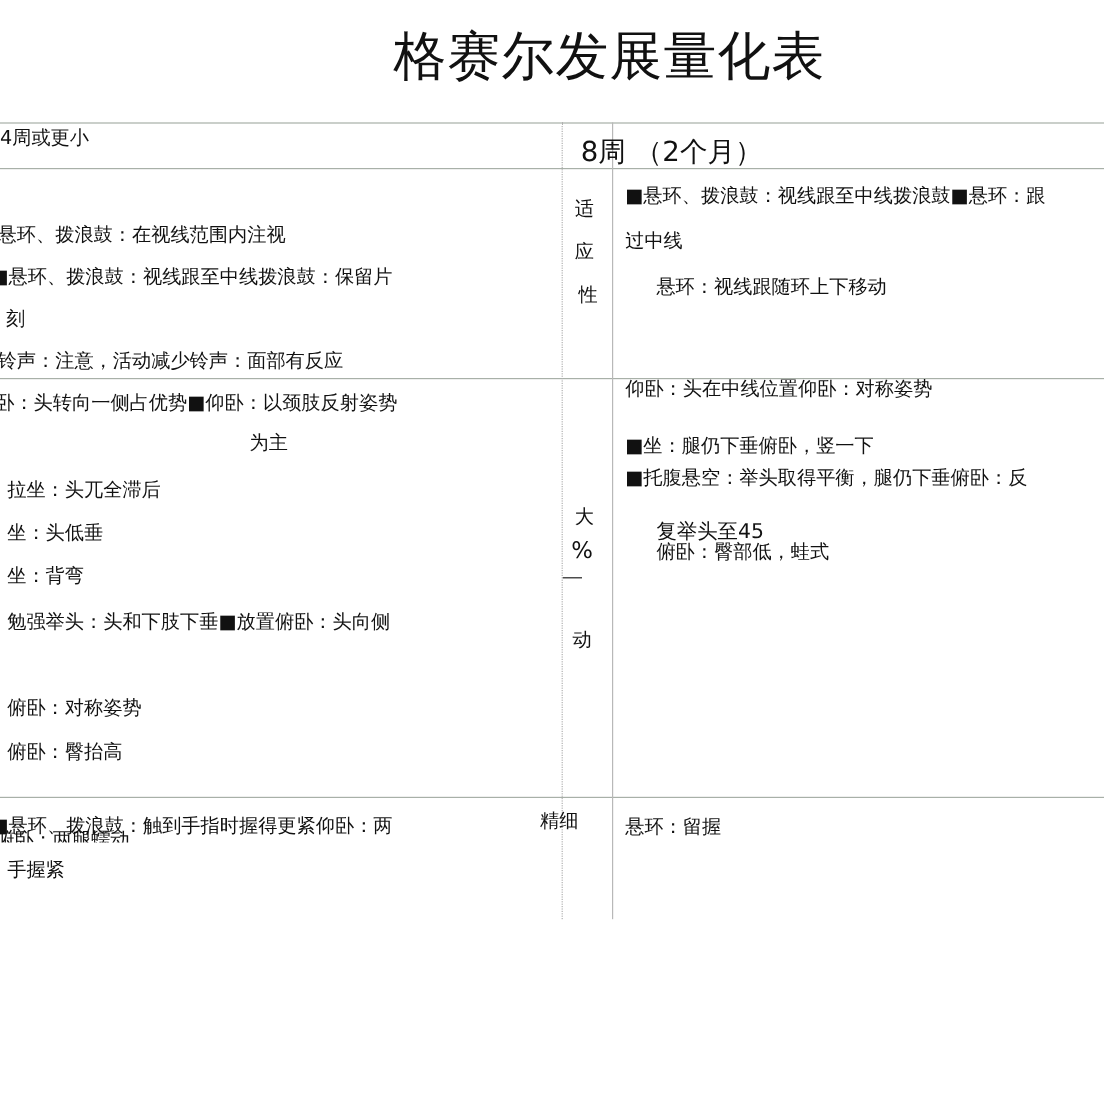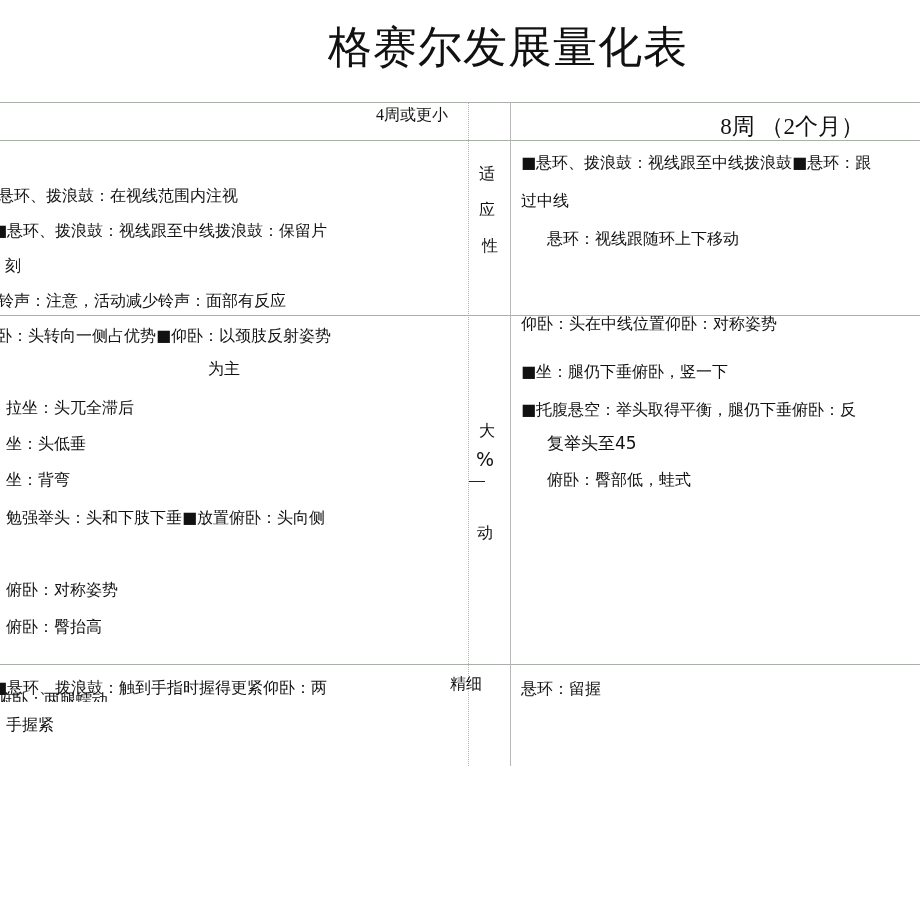--- a/index.html
+++ b/index.html
@@ -4,21 +4,21 @@
 <style>
   html, body { margin:0; padding:0; background:#fff; }
   body { width:920px; height:920px; position:relative; overflow:hidden;
          font-family:"DejaVu Sans","Liberation Sans",sans-serif; color:#111; }
   .title { position:absolute; left:0; width:1016px; top:18px; text-align:center;
            font-size:44px; font-weight:normal; letter-spacing:1px; }
   .hline { position:absolute; left:0; width:920px; height:0; border-top:1px solid #a8b0a8; }
   .vline { position:absolute; width:0; border-left:1px dotted #b0b0b0; }
   .vline.solid { border-left:1px solid #b8b8b8; }
   .txt { position:absolute; font-size:16px; white-space:nowrap; line-height:20px; }
-  .hdr { position:absolute; font-size:16px; text-align:right; white-space:nowrap;font-family:Liberation Serif, serif; }
+  .hdr { position:absolute; font-size:16px; text-align:left; white-space:nowrap; }
   .lbl { position:absolute; font-size:16px; text-align:center; width:40px; }
   .clip { position:absolute; left:0; top:650px; width:468px; height:14px; overflow:hidden;margin-top:38px; }
   .clip .txt { top:2px; left:-4px; }
   .dash { position:absolute; left:469px; top:481px; width:16px; border-top:1px solid #222; }
 </style>
 </head>
 <body>
 
 <div class="title">格赛尔发展量化表</div>
 
@@ -63,23 +63,23 @@
     <div class="txt" style="left:6px; top:470px">坐：背弯</div>
     <div class="txt" style="left:6px; top:508px">勉强举头：头和下肢下垂■放置俯卧：头向侧</div>
     <div class="txt" style="left:6px; top:580px">俯卧：对称姿势</div>
     <div class="txt" style="left:6px; top:617px">俯卧：臀抬高</div>
     <div class="clip">
       <div class="txt">俯卧：两腿蠕动</div>
     </div>
 
     <div class="txt" style="left:521px; top:314px">仰卧：头在中线位置仰卧：对称姿势</div>
     <div class="txt" style="left:521px; top:362px">■坐：腿仍下垂俯卧，竖一下</div>
-    <div class="txt" style="left:521px; top:400px">■托腹悬空：举头取得平衡，腿仍下垂俯卧：反</div>
+    <div class="txt" style="left:521px; top:388px">■托腹悬空：举头取得平衡，腿仍下垂俯卧：反</div>
     <div class="txt" style="left:547px; top:433px; font-size:17px">复举头至45</div>
-    <div class="txt" style="left:547px; top:470px">俯卧：臀部低，蛙式</div>
+    <div class="txt" style="left:547px; top:450px">俯卧：臀部低，蛙式</div>
   </div>
 
   <div>
     <div class="lbl" style="left:446px; top:674px; width:40px">精细</div>
     <div class="txt" style="left:-8px; top:678px">■悬环、拨浪鼓：触到手指时握得更紧仰卧：两</div>
     <div class="txt" style="left:6px; top:715px">手握紧</div>
     <div class="txt" style="left:521px; top:679px">悬环：留握</div>
   </div>
 </div>
 

